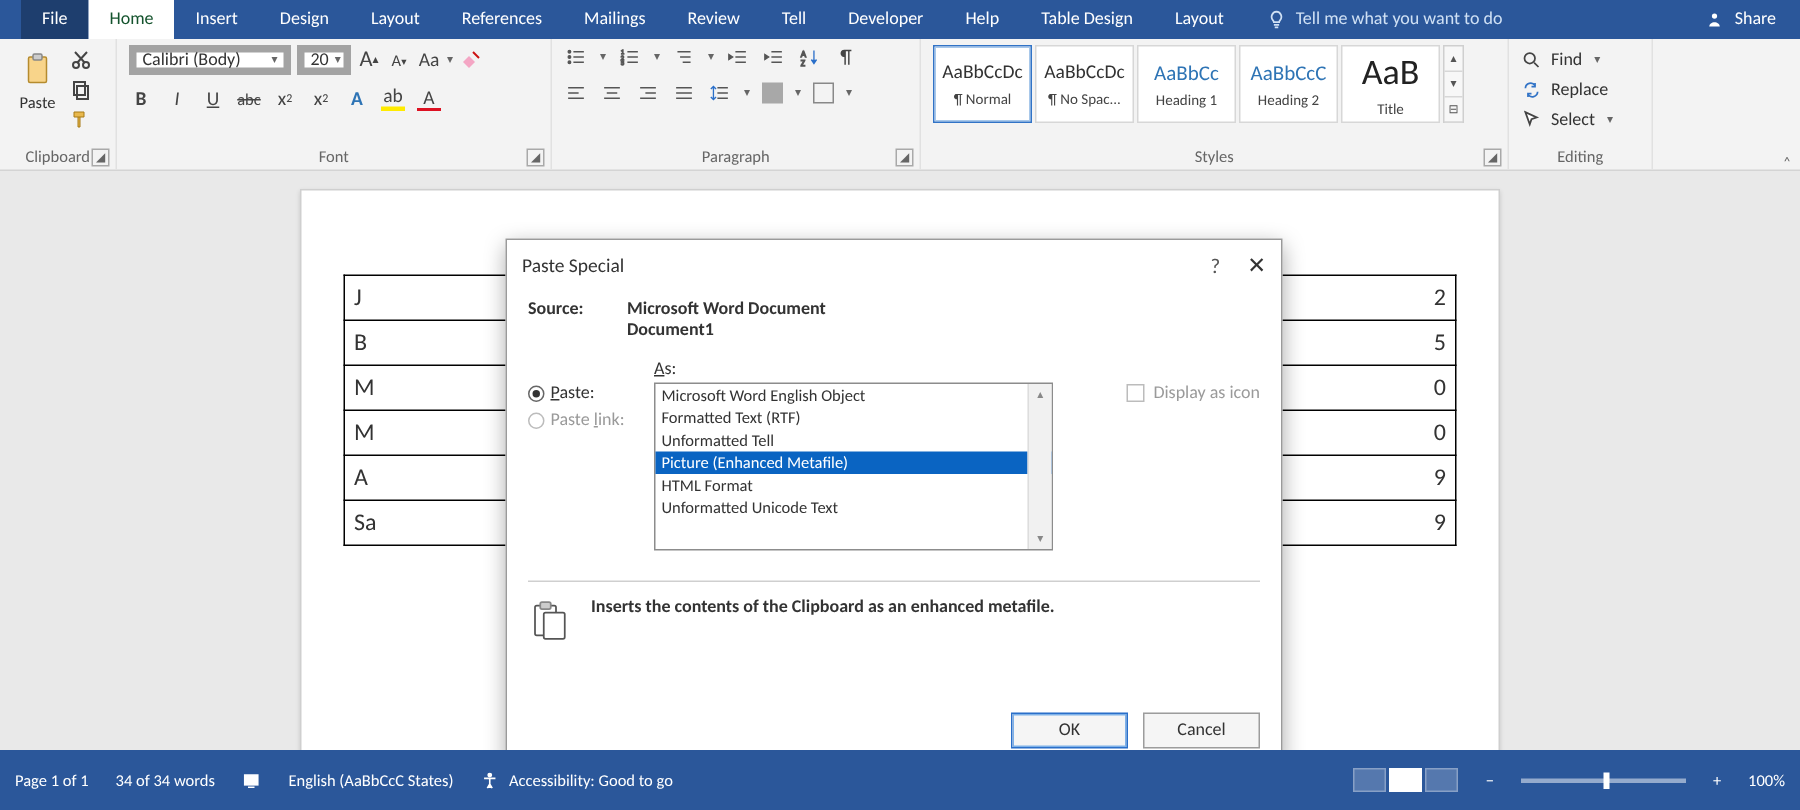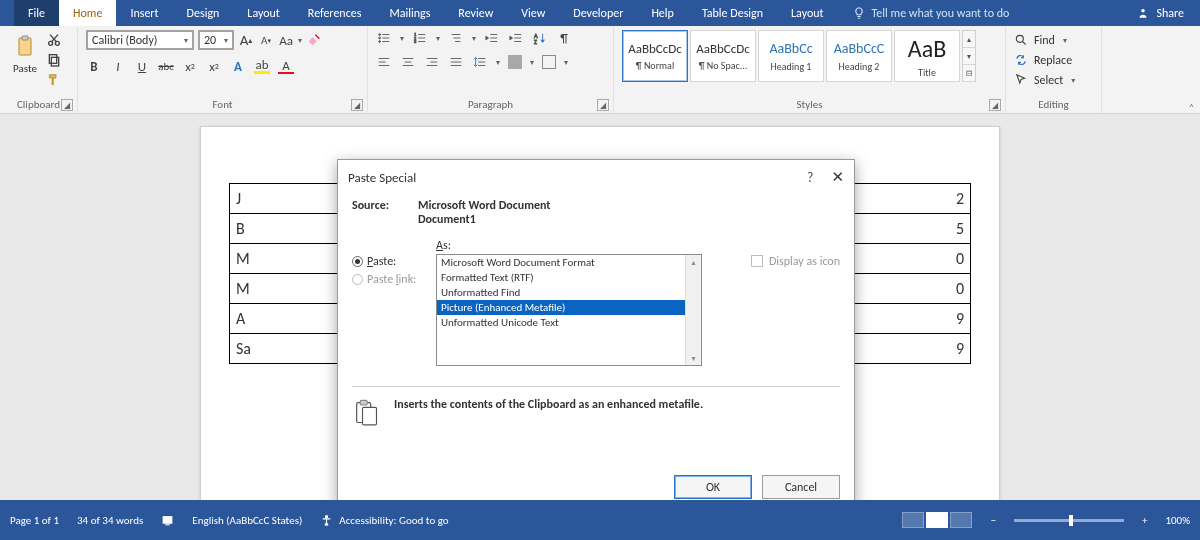--- a/index.html
+++ b/index.html
@@ -1,41 +1,41 @@
 <!DOCTYPE html>
 <html><head>
 <meta charset="utf-8">
 <style>
   html,body{margin:0;padding:0;font-family:"Segoe UI","Calibri",sans-serif;font-size:12px;color:#333;background:#fff;width:1200px;height:540px;overflow:hidden;}
   *{box-sizing:border-box;}
   
   .tabs{display:flex;align-items:center;background:#2b579a;color:#fff;height:26px;}
   .tab{padding:0 14px;height:26px;line-height:26px;font-size:12px;cursor:pointer;}
   .tab.file{background:#1e3e6e;margin-left:14px;}
-  .tab.active{background:#fff;color:#a16207;}
+  .tab.active{background:#fff;color:#14532d;}
   .tellme{display:flex;align-items:center;gap:6px;margin-left:14px;flex:1;color:#cfe0f4;}
   .tellme svg{width:14px;height:14px;stroke:#cfe0f4;}
   .share{display:flex;align-items:center;gap:6px;margin-right:16px;}
   .share svg{width:14px;height:14px;fill:#fff;}
   
   .ribbon{display:flex;background:#f3f3f3;border-bottom:1px solid #d4d4d4;height:88px;position:relative;}
   .group{border-right:1px solid #e1e1e1;padding:4px 8px 15px 8px;position:relative;display:flex;flex-direction:column;}
   .group-label{position:absolute;bottom:2px;left:0;right:0;text-align:center;font-size:11px;color:#666;}
   .launcher{position:absolute;bottom:2px;right:4px;width:12px;height:12px;border:1px solid #a9a9a9;font-size:8px;line-height:10px;text-align:center;color:#666;}
   
   .clip{display:flex;gap:4px;}
   .paste-big{width:34px;height:54px;display:flex;flex-direction:column;align-items:center;justify-content:flex-start;padding-top:2px;}
   .paste-big svg{width:24px;height:28px;}
   .paste-big span{font-size:11px;margin-top:2px;}
   .mini-col{display:flex;flex-direction:column;gap:4px;padding-top:2px;}
   .mini-col svg{width:16px;height:16px;}
   
   .font-row1{display:flex;align-items:center;gap:4px;}
   .font-row2{display:flex;align-items:center;gap:8px;margin-top:8px;}
-  .combo{background:#fff;border:2px solid #a3a3a3;height:20px;display:flex;align-items:center;padding:0 4px;font-size:12px;justify-content:space-between;}
+  .combo{background:#fff;border:5px solid #a3a3a3;height:20px;display:flex;align-items:center;padding:0 4px;font-size:12px;justify-content:space-between;}
   .combo .dd{font-size:8px;color:#666;margin-left:4px;}
   .ic{width:16px;height:16px;display:inline-flex;align-items:center;justify-content:center;font-size:13px;color:#444;}
   .ic.sup{font-size:15px;}
   .redwave{border-bottom:2px solid #d12;}
   .yellowline{border-bottom:3px solid #ffeb00;}
   .sq{width:14px;height:14px;border:1px solid #888;display:inline-block;}
   
   .para-row{display:flex;align-items:center;gap:8px;}
   .para-row .ic svg{width:14px;height:14px;stroke:#555;fill:none;}
   .shade{background:#a8a8a8;width:14px;height:14px;display:inline-block;}
@@ -110,21 +110,21 @@
 
 <div class="tabs">
   <div class="tab file">File</div>
   <div class="tab active">Home</div>
   <div class="tab">Insert</div>
   <div class="tab">Design</div>
   <div class="tab">Layout</div>
   <div class="tab">References</div>
   <div class="tab">Mailings</div>
   <div class="tab">Review</div>
-  <div class="tab">View</div>
+  <div class="tab">Tell</div>
   <div class="tab">Developer</div>
   <div class="tab">Help</div>
   <div class="tab">Table Design</div>
   <div class="tab">Layout</div>
   <div class="tellme">
     <svg viewBox="0 0 24 24" fill="none" stroke="currentColor" stroke-width="2">
         <path d="M9 18h6M10 21h4M12 3a6 6 0 0 0-4 10c.7.8 1 1.5 1 2h6c0-.5.3-1.2 1-2a6 6 0 0 0-4-10z"></path>
       </svg>
     <span>Tell me what you want to do</span>
   </div>
@@ -408,24 +408,25 @@
         </div>
         <div class="radio disabled">
           <span class="rbtn"></span>
           <span>Paste <u>l</u>ink:</span>
         </div>
       </div>
       <div class="as-col">
         <div class="as-label"><u>A</u>s:</div>
         <div class="listbox">
           <ul id="as-options">
-              <li>Microsoft Word Document Format</li>
+              <li>Microsoft Word English Object</li>
               <li>Formatted Text (RTF)</li>
-              <li>Unformatted Find</li>
+              <li>Unformatted Tell</li>
               <li class="sel">Picture (Enhanced Metafile)</li>
+              <li>HTML Format</li>
               <li>Unformatted Unicode Text</li>
             </ul>
           <div class="track">
               <span>▴</span>
               <span>▾</span>
             </div>
         </div>
       </div>
       <div class="disp-icon" style="margin-top:16px">
         <span class="chk"></span>

